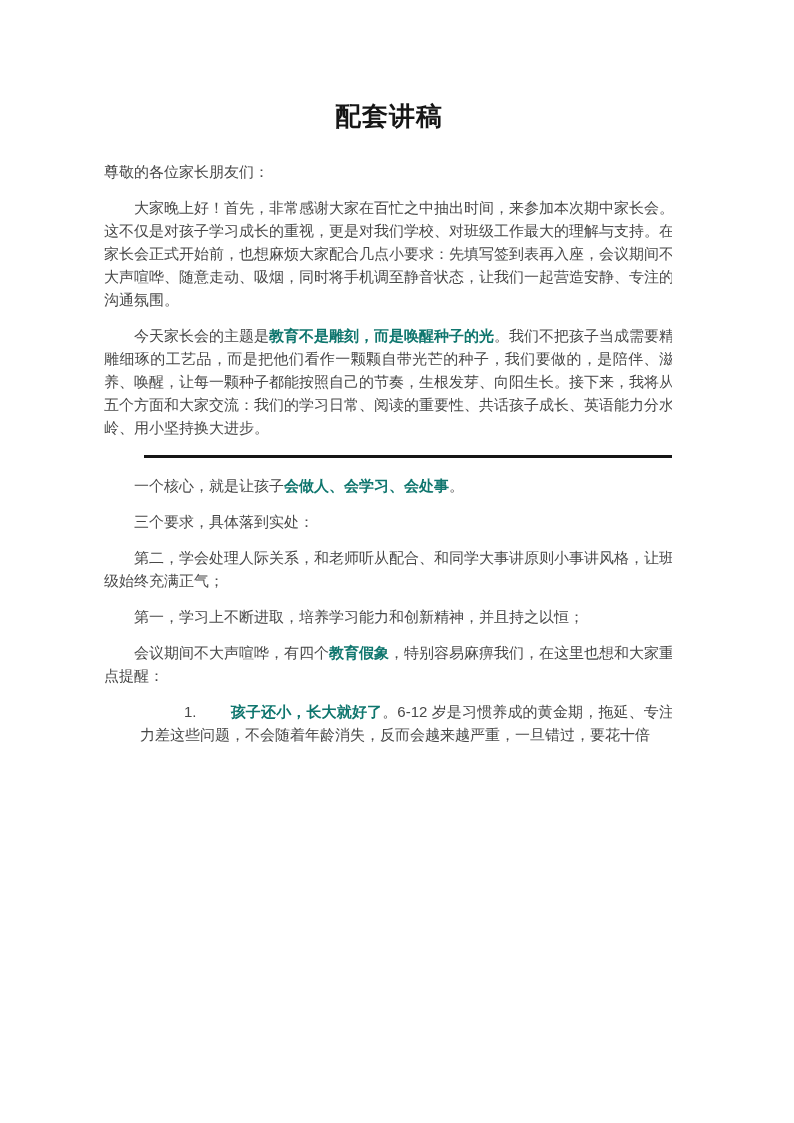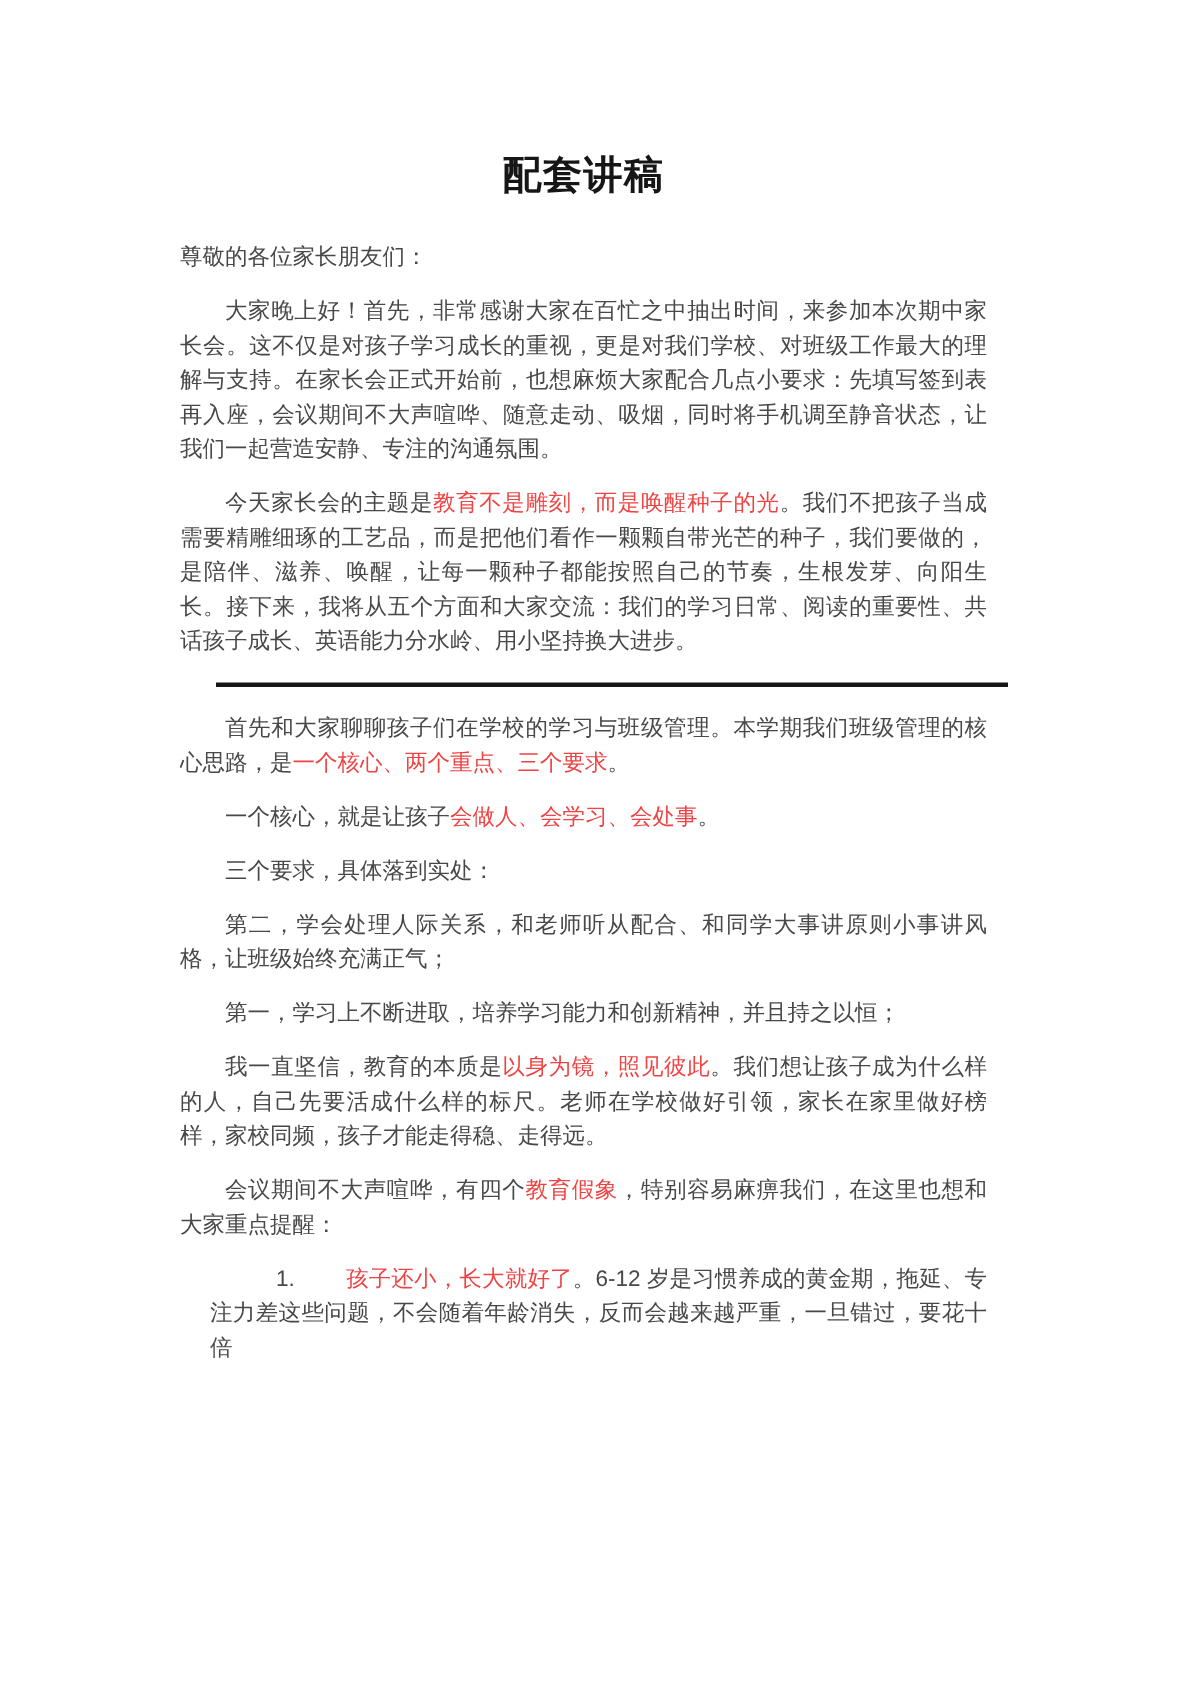--- a/index.html
+++ b/index.html
@@ -22,28 +22,28 @@
   .doc-title {
     margin: 4px 0 28px 0;
     font-size: 26px;
     line-height: 32px;
     font-weight: bold;
     text-align: center;
     color: #161616;
     letter-spacing: 1px;
   }
   p {
-    margin: 13px 16px;
+    margin: 13px 0;
     font-size: 15px;
     line-height: 23px;
     text-align: justify;
   }
   p.salutation { text-indent: 0; }
   p.para, p.section { text-indent: 30px; }
-  p b { color: #ef4444; font-weight: normal; }
+  p b { color: #0f766e; font-weight: bold; }
   .divider {
     height: 0;
     border-top: 3px solid #161616;
     margin: 16px 0 16px 40px;
   }
   p.list-item {
     margin-left: 36px;
     text-indent: 44px;
   }
   p.list-item .num {
@@ -54,23 +54,21 @@
 <body>
 
 <div class="page">
   <div class="content">
     <div class="doc-title">配套讲稿</div>
     <div>
         <p class="salutation"><span>尊敬的各位家长朋友们：</span></p>
         <p class="para"><span>大家晚上好！首先，非常感谢大家在百忙之中抽出时间，来参加本次期中家长会。这不仅是对孩子学习成长的重视，更是对我们学校、对班级工作最大的理解与支持。在家长会正式开始前，也想麻烦大家配合几点小要求：先填写签到表再入座，会议期间不大声喧哗、随意走动、吸烟，同时将手机调至静音状态，让我们一起营造安静、专注的沟通氛围。</span></p>
         <p class="para"><span>今天家长会的主题是</span><b>教育不是雕刻，而是唤醒种子的光</b><span>。我们不把孩子当成需要精雕细琢的工艺品，而是把他们看作一颗颗自带光芒的种子，我们要做的，是陪伴、滋养、唤醒，让每一颗种子都能按照自己的节奏，生根发芽、向阳生长。接下来，我将从五个方面和大家交流：我们的学习日常、阅读的重要性、共话孩子成长、英语能力分水岭、用小坚持换大进步。</span></p>
         <div class="divider"></div>
-        <p class="para"><span>首先和大家聊聊孩子们在学校的学习与班级管理。本学期我们班级管理的核心思路，是</span><b>一个核心、两个重点、三个要求</b><span>。</span></p>
         <p class="para"><span>一个核心，就是让孩子</span><b>会做人、会学习、会处事</b><span>。</span></p>
         <p class="para"><span>三个要求，具体落到实处：</span></p>
         <p class="para"><span>第二，学会处理人际关系，和老师听从配合、和同学大事讲原则小事讲风格，让班级始终充满正气；</span></p>
         <p class="para"><span>第一，学习上不断进取，培养学习能力和创新精神，并且持之以恒；</span></p>
-        <p class="para"><span>我一直坚信，教育的本质是</span><b>以身为镜，照见彼此</b><span>。我们想让孩子成为什么样的人，自己先要活成什么样的标尺。老师在学校做好引领，家长在家里做好榜样，家校同频，孩子才能走得稳、走得远。</span></p>
         <p class="para"><span>会议期间不大声喧哗，有四个</span><b>教育假象</b><span>，特别容易麻痹我们，在这里也想和大家重点提醒：</span></p>
         <p class="list-item"><span class="num">1.</span><b>孩子还小，长大就好了</b><span>。6-12 岁是习惯养成的黄金期，拖延、专注力差这些问题，不会随着年龄消失，反而会越来越严重，一旦错过，要花十倍</span></p>
       </div>
   </div>
 </div>
 
 </body></html>

